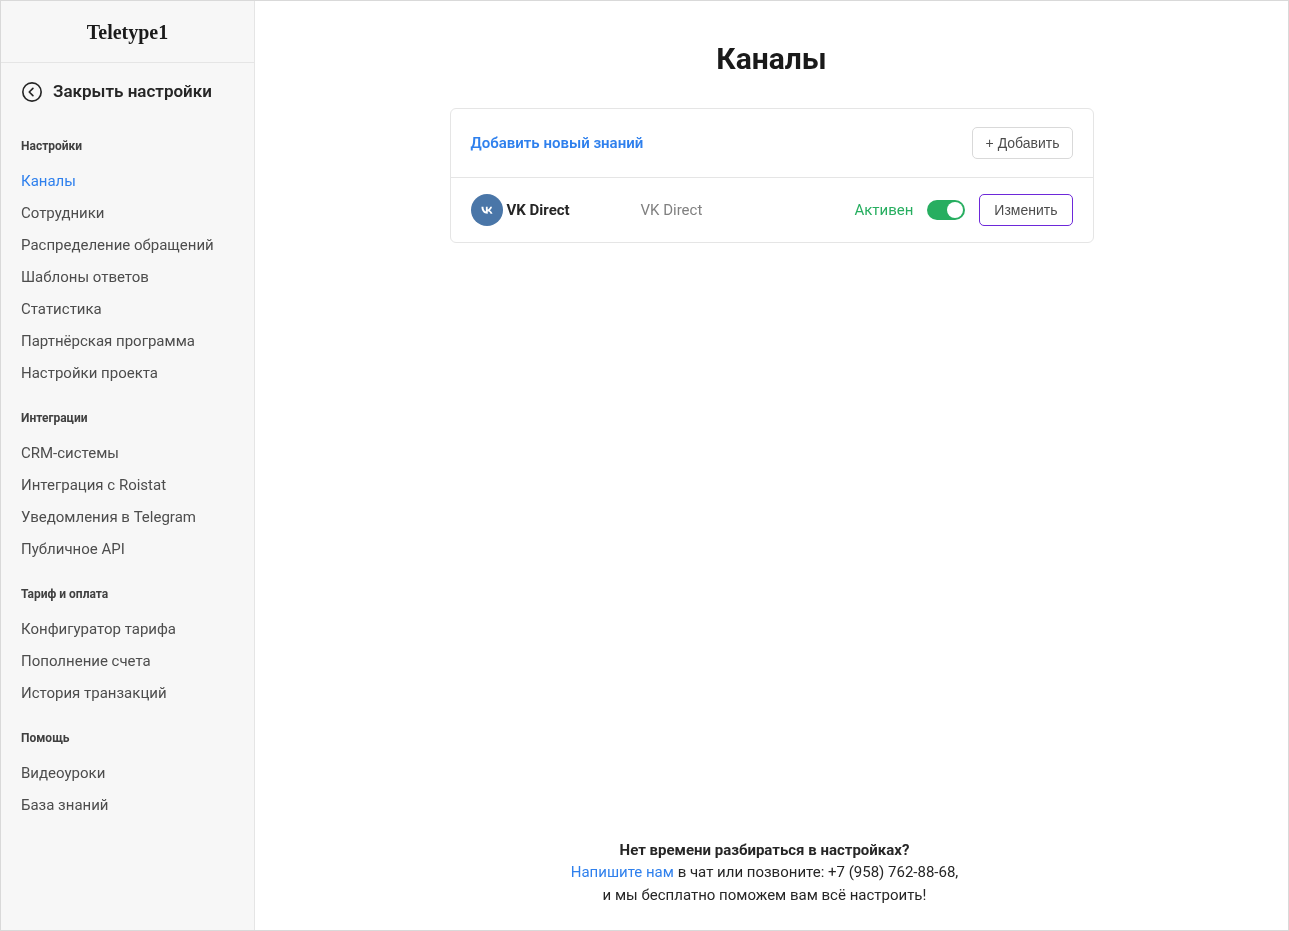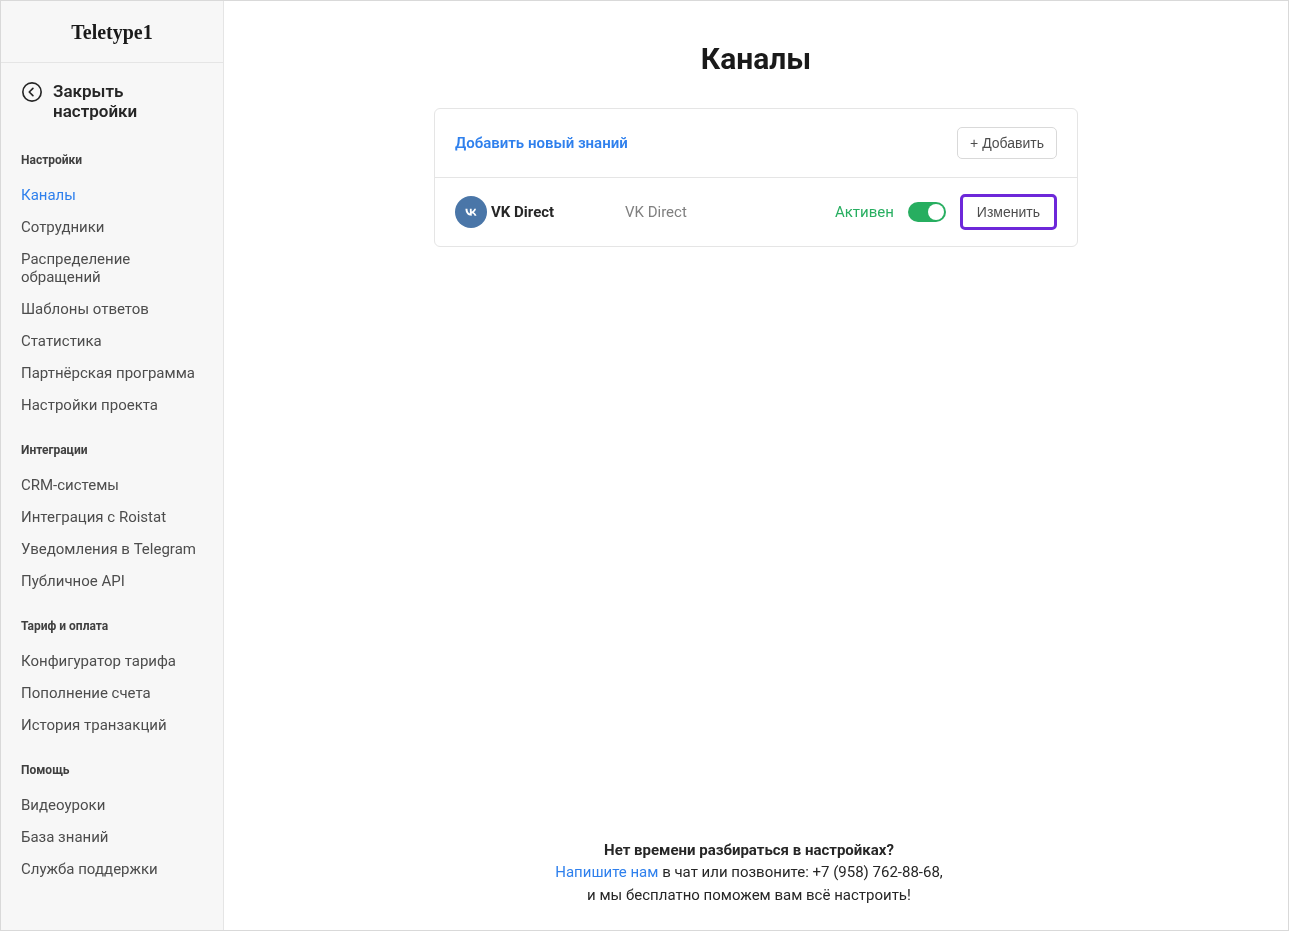--- a/index.html
+++ b/index.html
@@ -9,21 +9,21 @@
       color: #262626;
       background: #fff;
     }
     .app {
       display: flex;
       width: 1289px;
       height: 931px;
       border: 1px solid #d9d9d9;
     }
     .sidebar {
-      width: 223px;
+      width: 254px;
       background: #f7f7f7;
       border-right: 1px solid #e5e5e5;
       display: flex;
       flex-direction: column;
     }
     .sidebar-header {
       padding: 20px 20px 18px 20px;
       text-align: center;
       border-bottom: 1px solid #e5e5e5;
     }
@@ -151,21 +151,21 @@
       content: '';
       position: absolute;
       right: 2px;
       top: 2px;
       width: 16px;
       height: 16px;
       background: #fff;
       border-radius: 50%;
     }
     .edit-button {
-      border: 3px solid #6d28d9;
+      border: 1px solid #6d28d9;
       background: #fff;
       color: #4d4d4d;
       font-size: 14px;
       padding: 7px 14px;
       border-radius: 5px;
       cursor: pointer;
       margin-left: 10px;
     }
     .footer-help {
       position: absolute;
@@ -225,21 +225,20 @@
             <li class="nav-item">Конфигуратор тарифа</li>
             <li class="nav-item">Пополнение счета</li>
             <li class="nav-item">История транзакций</li>
           </ul>
         </div>
         <div class="nav-section">
           <div class="nav-heading">Помощь</div>
           <ul class="nav-list">
             <li class="nav-item">Видеоуроки</li>
             <li class="nav-item">База знаний</li>
-            <li class="nav-item">Служба поддержки</li>
           </ul>
         </div>
       </div>
   </aside>
 
   <main class="main">
     <h1 class="page-title">Каналы</h1>
 
     <div class="card">
       <div class="card-header">

